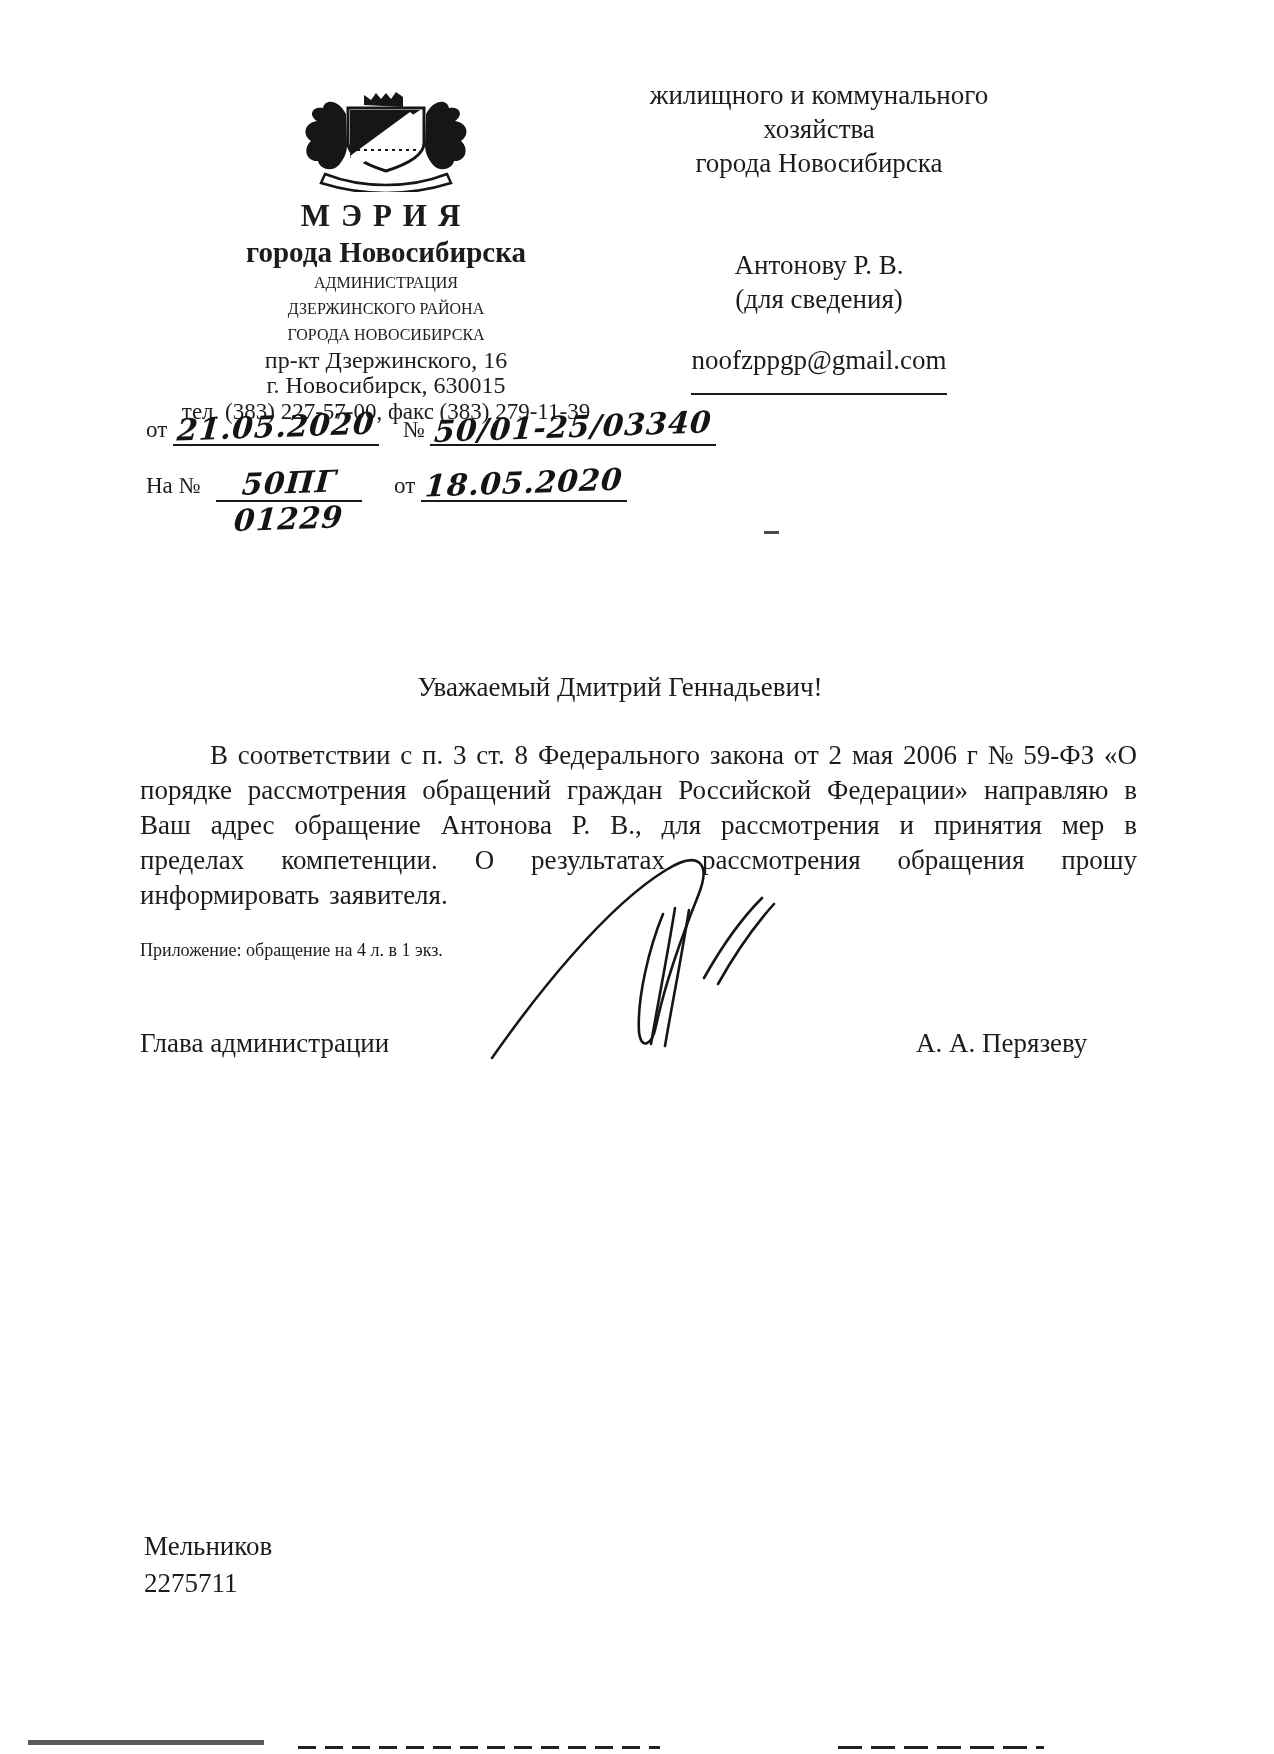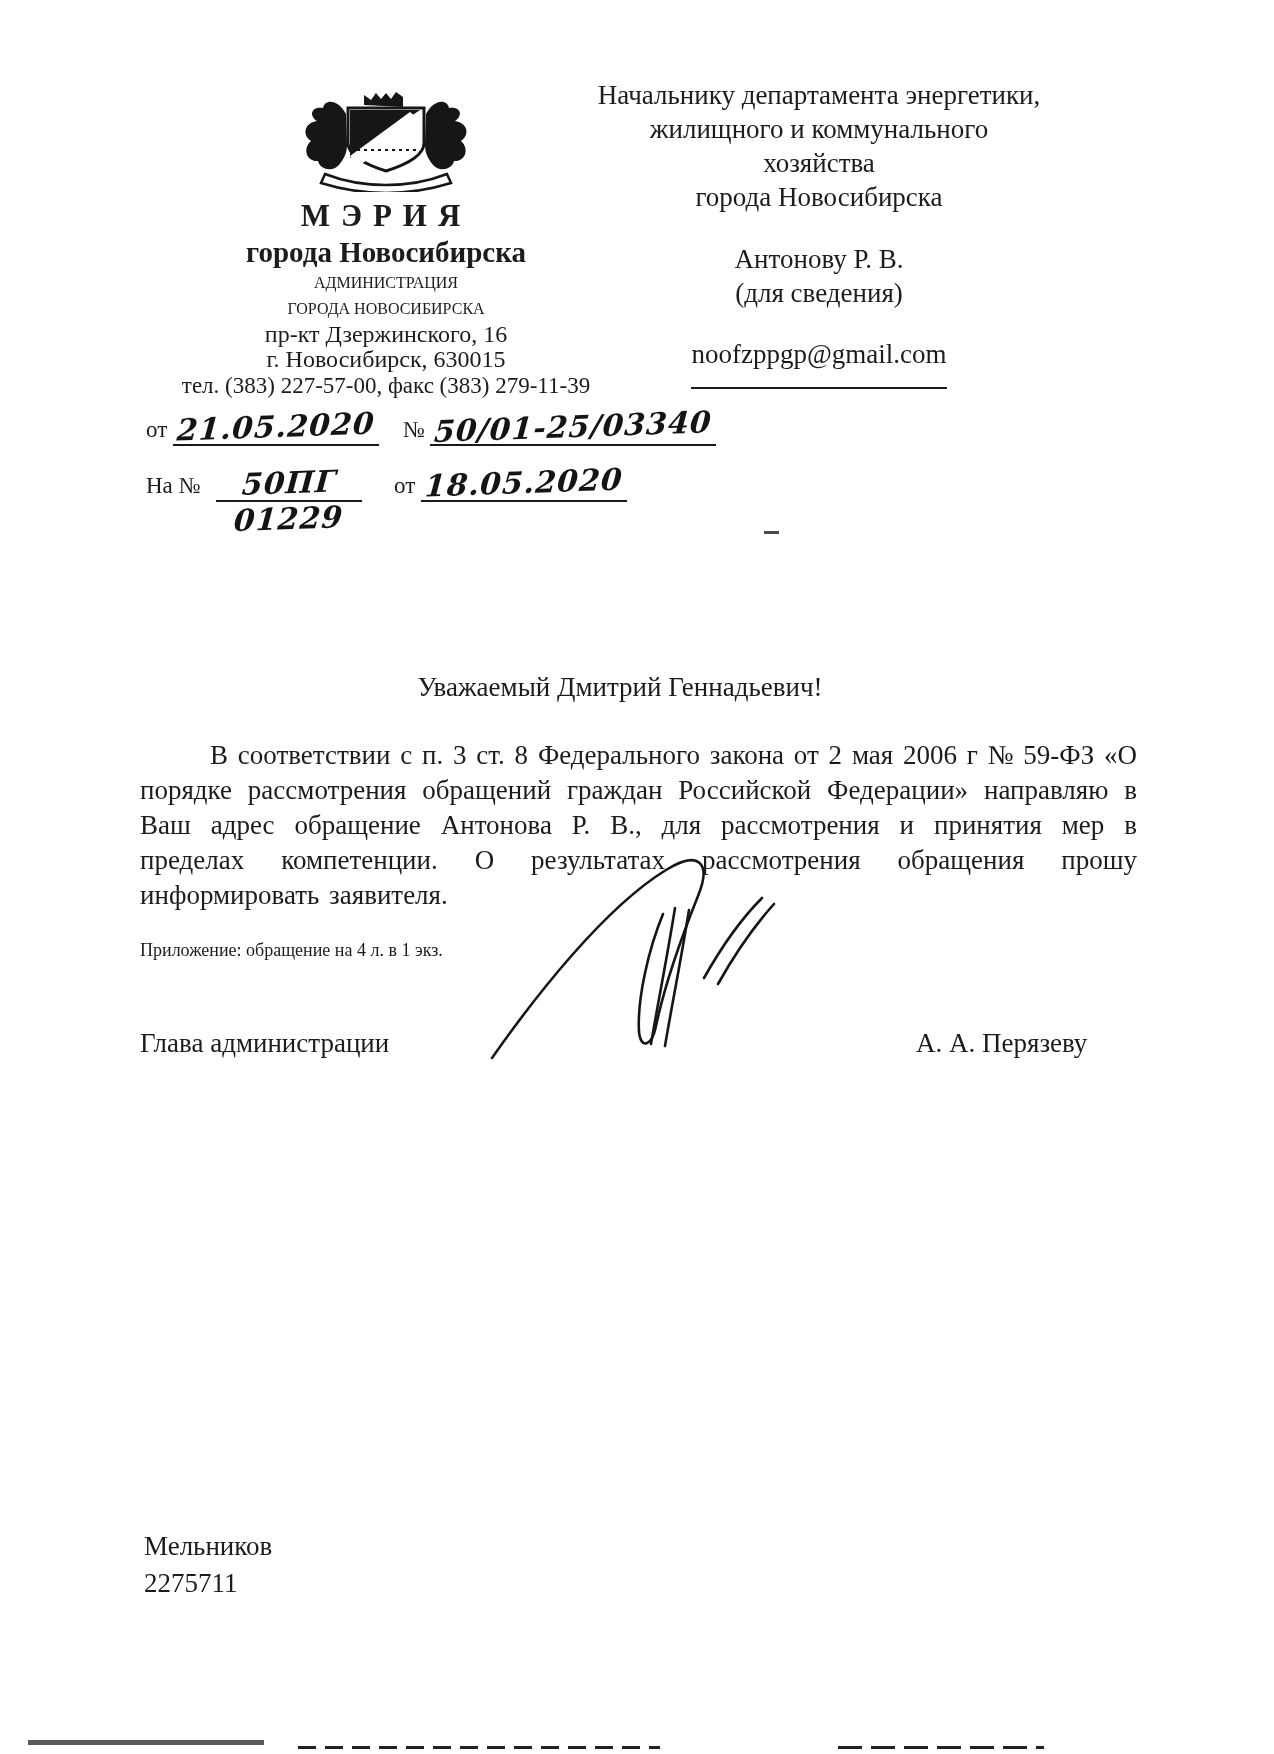--- a/index.html
+++ b/index.html
@@ -80,21 +80,21 @@
   .recipient {
     position: absolute;
     left: 595px;
     top: 78px;
     width: 448px;
     text-align: center;
     font-size: 27px;
     line-height: 34px;
   }
   .recipient .name1 { margin-top: 24px; }
-  .recipient .name2 { margin-top: 28px; }
+  .recipient .name2 { margin-top: 68px; }
   .recipient .email {
     display: inline-block;
     margin-top: 27px;
     border-bottom: 2px solid #1c1c1c;
     padding-bottom: 16px;
   }
 
   
   .salutation {
     position: absolute;
@@ -204,20 +204,21 @@
 
       <path d="M59 68 L119 24 L131 34 L66 79 Z" fill="#ffffff"></path>
 
       <path d="M66 62 H126" stroke="#161616" stroke-width="2" stroke-dasharray="3 4" fill="none"></path>
 
       <path d="M34 86 Q62 97 95 97 Q128 97 156 86 L160 95 Q128 105 95 105 Q62 105 30 95 Z" fill="#ffffff" stroke="#161616" stroke-width="2.5"></path>
     </svg>
     <div class="org-bold1">МЭРИЯ</div>
     <div class="org-bold2">города Новосибирска</div>
     <div class="org-line">АДМИНИСТРАЦИЯ</div>
+    <div class="org-line">ДЗЕРЖИНСКОГО РАЙОНА</div>
     <div class="org-line">ГОРОДА НОВОСИБИРСКА</div>
     <div class="addr-line">пр-кт Дзержинского, 16</div>
     <div class="addr-line">г. Новосибирск, 630015</div>
     <div class="phone-line">тел. (383) 227-57-00, факс (383) 279-11-39</div>
   </div>
 
   <div class="ref-fields">
     <div class="ref-row1">
       <span class="ref-label">от</span>
       <span class="hw-line" style="min-width:158px;">
@@ -237,21 +238,20 @@
       <span class="hw-line" style="min-width:182px;">
         <span class="hw">18.05.2020</span>
       </span>
     </div>
     <div class="hw-below">
       <span class="hw">01229</span>
     </div>
   </div>
 
   <div class="recipient">
-    <div>Начальнику департамента энергетики,</div>
     <div>жилищного и коммунального хозяйства</div>
     <div>города Новосибирска</div>
     <div class="name2">Антонову Р. В.</div>
     <div>(для сведения)</div>
     <div>
       <span class="email">noofzppgp@gmail.com</span>
     </div>
   </div>
 
   <div class="dash-artifact"></div>

